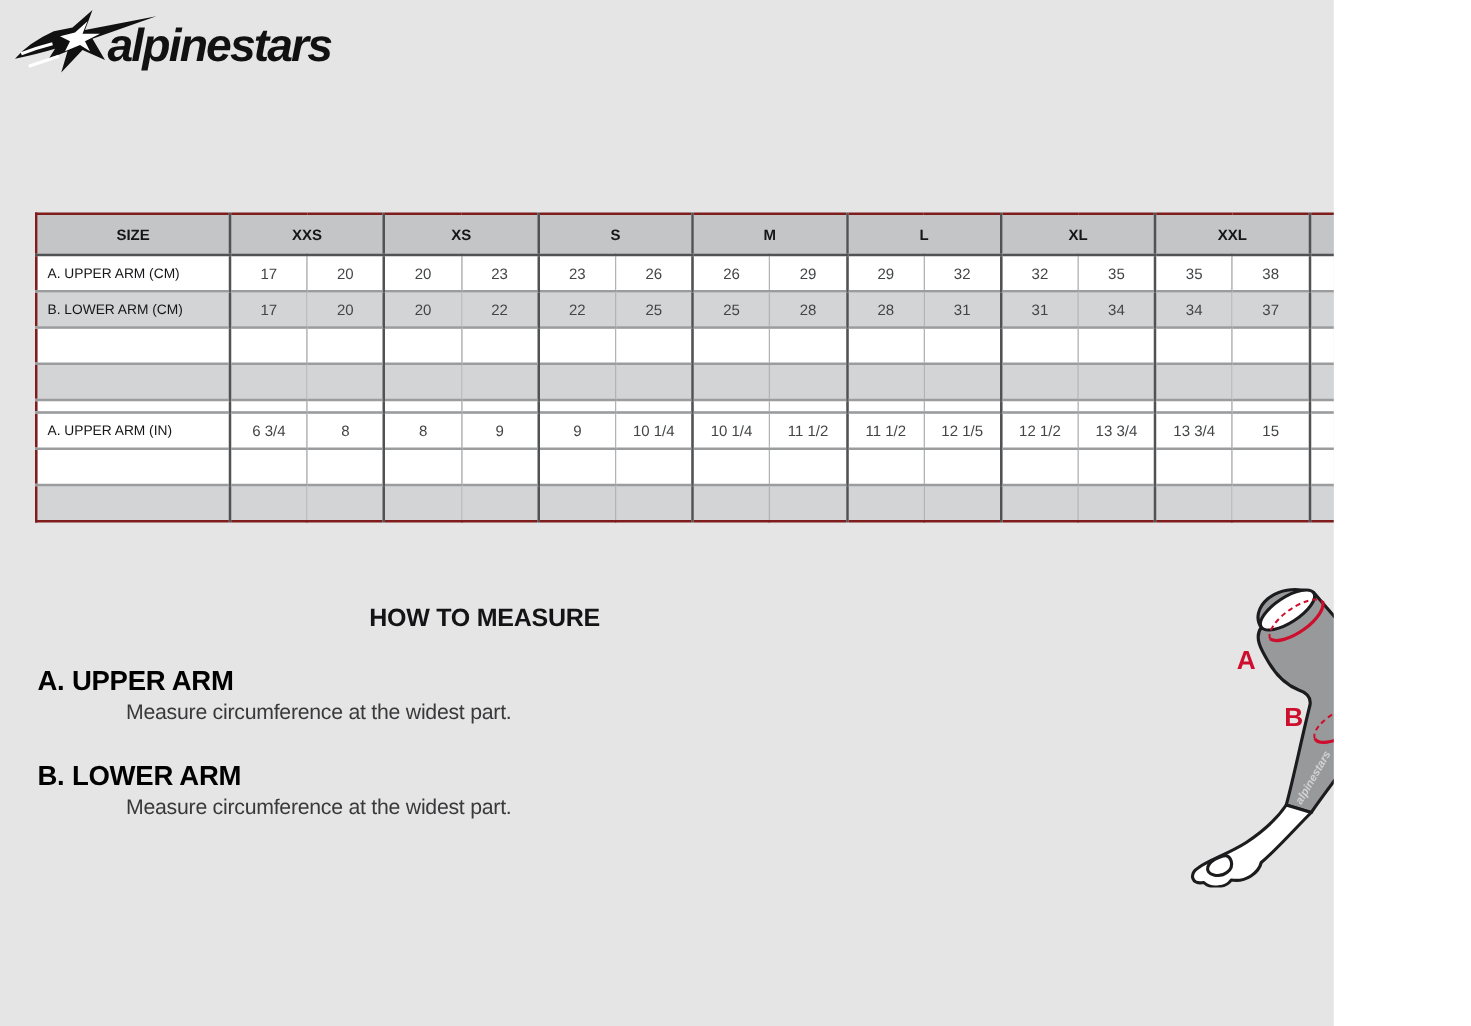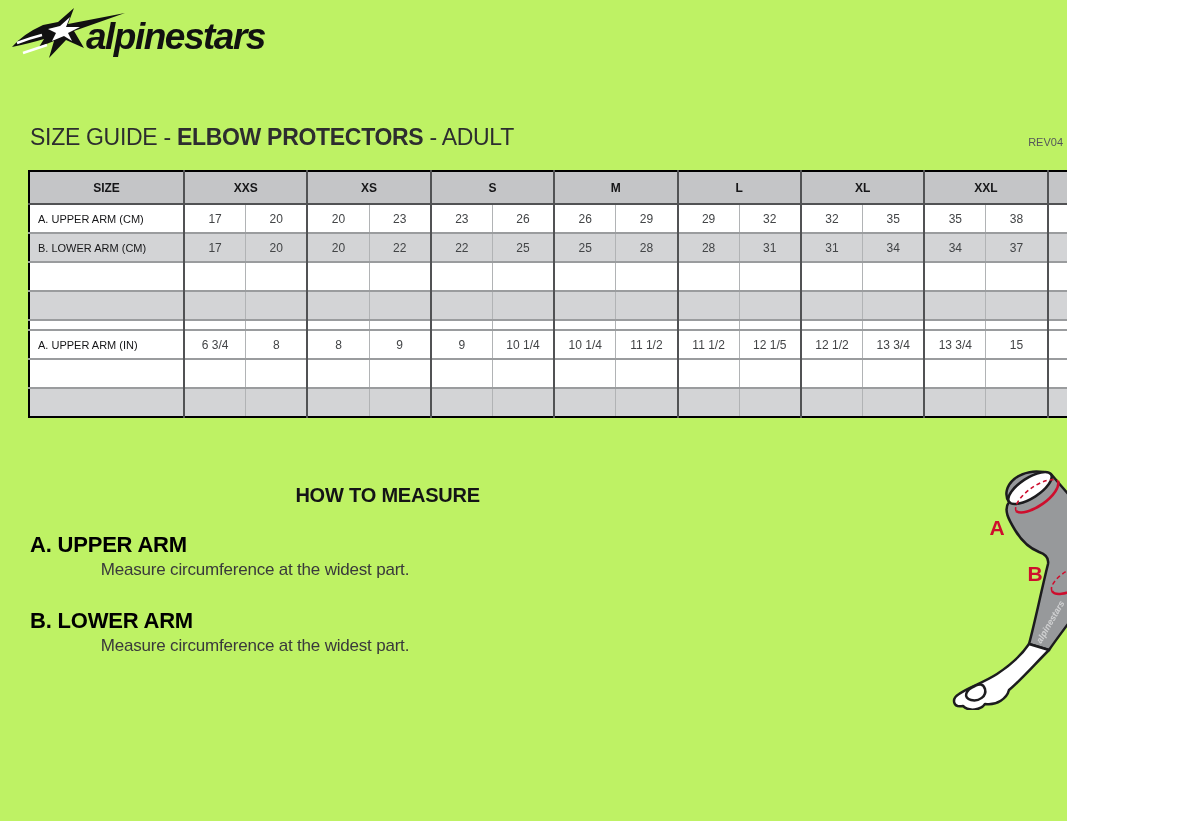--- a/index.html
+++ b/index.html
@@ -1,30 +1,30 @@
 <!DOCTYPE html>
 <html><head>
 <meta charset="utf-8">
 <style>
   * { box-sizing: border-box; }
   html,body { margin:0; padding:0; background:#ffffff; }
   body { font-family:"Liberation Sans", sans-serif; }
-  .page { position:relative; width:1067px; height:821px; background:#bef264; overflow:hidden; }
+  .page { position:relative; width:1067px; height:821px; background:#e5e5e5; overflow:hidden; }
 
   
   .logo { position:absolute; left:10px; top:6px; }
 
   
   .title-row { position:absolute; left:30px; right:4px; top:124px; display:flex; justify-content:space-between; align-items:flex-end; }
   .title { margin:0; font-size:23px; font-weight:400; color:#2d2d2f; letter-spacing:-0.3px; }
   .title b { font-weight:700; }
   .rev { font-size:11px; color:#55565a; padding-bottom:3px; }
 
   
-  table.size-table { position:absolute; left:28px; top:170px; width:1144px; border-collapse:collapse; table-layout:fixed; border:2px solid #000000; }
+  table.size-table { position:absolute; left:28px; top:170px; width:1144px; border-collapse:collapse; table-layout:fixed; border:2px solid #7f1d1d; }
   .size-table col.c-label { width:155px; }
   .size-table th, .size-table td { padding:0; overflow:hidden; white-space:nowrap; }
   .size-table thead tr { height:33px; }
   .size-table tbody tr { height:29px; }
   .size-table tbody tr.spacer { height:10px; }
   .size-table thead th { background:#c4c5c7; font-size:12px; font-weight:bold; color:#161618; border-bottom:2px solid #515254; border-left:2px solid #515254; text-align:center; }
   .size-table thead th.size-h { border-left:none; }
   .size-table td { border-top:2px solid #9a9c9e; border-left:1px solid #b1b3b5; }
   .size-table td.group-start { border-left:2px solid #515254; }
   .size-table td.label { font-size:11px; font-weight:normal; color:#161618; text-align:left; padding-left:8px; border-left:none; }
@@ -53,24 +53,20 @@
   <svg class="logo" width="280" height="54" viewBox="0 0 280 54">
     <g>
       <path d="M64,2 L48,16 L33,19 Q13,28 2,41 Q21,37 34,33 L29,41 L44,35 L39,52 L56,34 L74,42 L64,25 L115,7 L58,18 Z" fill="#111111"></path>
       <path d="M60,11 L50,20 L38,23 L46,27 L42,35 L54,30 L62,35 L58,27 L70,21 L56,21 Z" fill="#ffffff"></path>
       <path d="M7,37 Q20,32 32,29" stroke="#ffffff" stroke-width="2.5" fill="none"></path>
       <path d="M13,47 Q25,43 37,39" stroke="#ffffff" stroke-width="2.5" fill="none"></path>
     </g>
     <text x="76" y="43" font-family="Liberation Sans, sans-serif" font-size="37" font-weight="bold" font-style="italic" letter-spacing="-1.5" fill="#111111">alpinestars</text>
   </svg>
 
-  <div class="title-row">
-    <h1 class="title"><span>SIZE GUIDE - </span><b>ELBOW PROTECTORS</b><span> - ADULT</span></h1>
-    <span class="rev">REV04</span>
-  </div>
 
   <table class="size-table">
       <colgroup>
         <col class="c-label">
         <col>
         <col>
         <col>
         <col>
         <col>
         <col>

